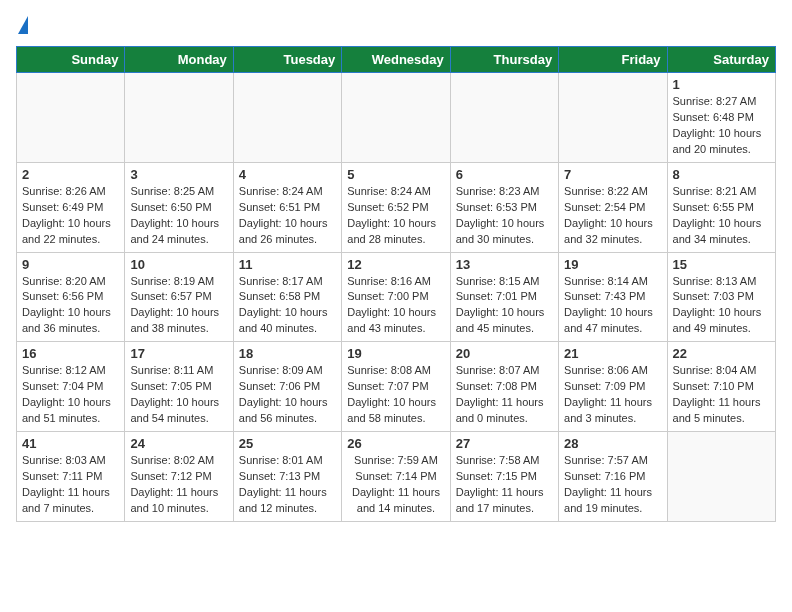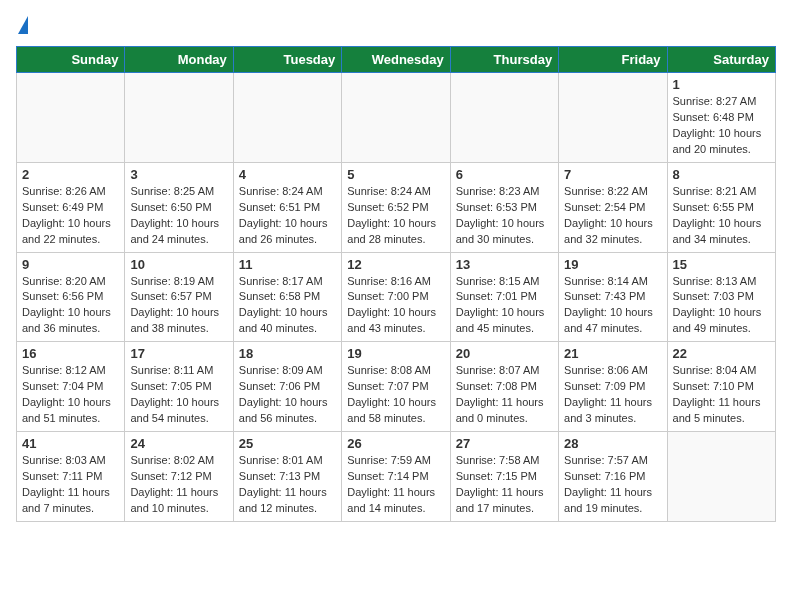--- a/index.html
+++ b/index.html
@@ -309,21 +309,21 @@
         </td>
         <td>
           <span class="day-num">25</span>
           <div class="day-info" style="white-space: pre-line;">Sunrise: 8:01 AM
 Sunset: 7:13 PM
 Daylight: 11 hours
 and 12 minutes.</div>
         </td>
         <td>
           <span class="day-num">26</span>
-          <div class="day-info" style="white-space: pre-line;">Sunrise: 7:59 AM
+          <div class="day-info" style="white-space: pre-line; text-align: center;">Sunrise: 7:59 AM
 Sunset: 7:14 PM
 Daylight: 11 hours
 and 14 minutes.</div>
         </td>
         <td>
           <span class="day-num">27</span>
           <div class="day-info" style="white-space: pre-line;">Sunrise: 7:58 AM
 Sunset: 7:15 PM
 Daylight: 11 hours
 and 17 minutes.</div>

